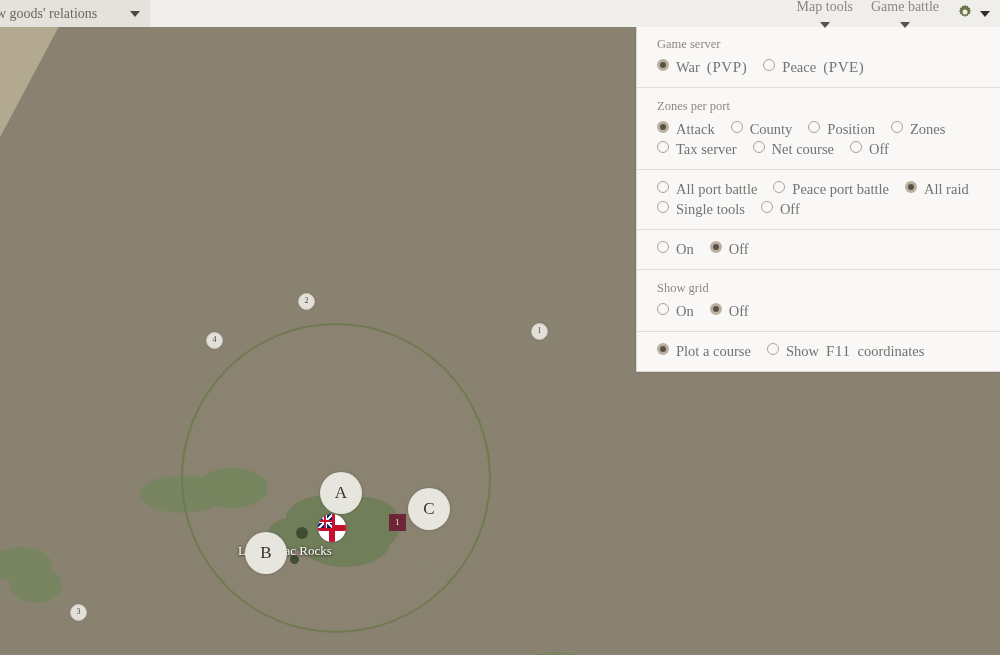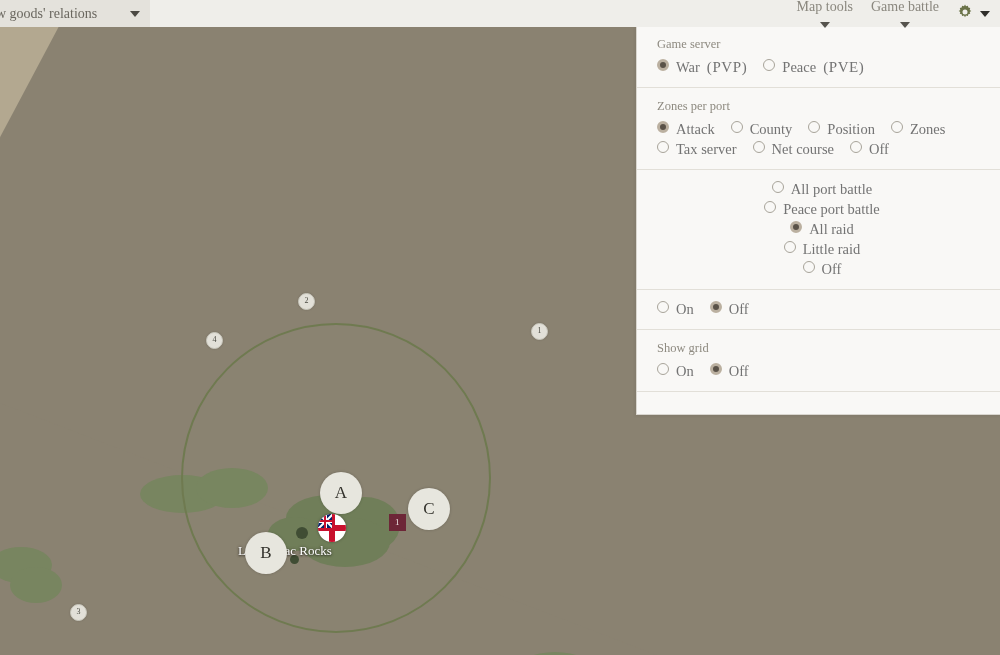--- a/index.html
+++ b/index.html
@@ -299,36 +299,36 @@
         <span>Net course</span>
         </label>
       <label class="radio">
         <span class="dot"></span>
         <span>Off</span>
         </label>
     </div>
   </div>
 
   <div class="panel-group">
-    <div class="radio-row" style="max-width:330px;flex-direction:column;">
+    <div class="radio-row" style="max-width:330px;">
       <label class="radio">
         <span class="dot"></span>
         <span>All port battle</span>
         </label>
       <label class="radio">
         <span class="dot"></span>
         <span>Peace port battle</span>
         </label>
       <label class="radio on">
         <span class="dot"></span>
         <span>All raid</span>
         </label>
       <label class="radio">
         <span class="dot"></span>
-        <span>Little raid</span>
+        <span>Single tools</span>
         </label>
       <label class="radio">
         <span class="dot"></span>
         <span>Off</span>
         </label>
     </div>
   </div>
 
   <div class="panel-group">
     <div class="radio-row">
@@ -351,14 +351,26 @@
         <span>On</span>
         </label>
       <label class="radio on">
         <span class="dot"></span>
         <span>Off</span>
         </label>
     </div>
   </div>
 
   <div class="panel-group">
+    <div class="radio-row">
+      <label class="radio on">
+        <span class="dot"></span>
+        <span>Plot a course</span>
+        </label>
+      <label class="radio">
+        <span class="dot"></span>
+        <span>Show</span>
+        <span class="sc">F11</span>
+        <span>coordinates</span>
+      </label>
+    </div>
   </div>
 </div>
 
 </body></html>

